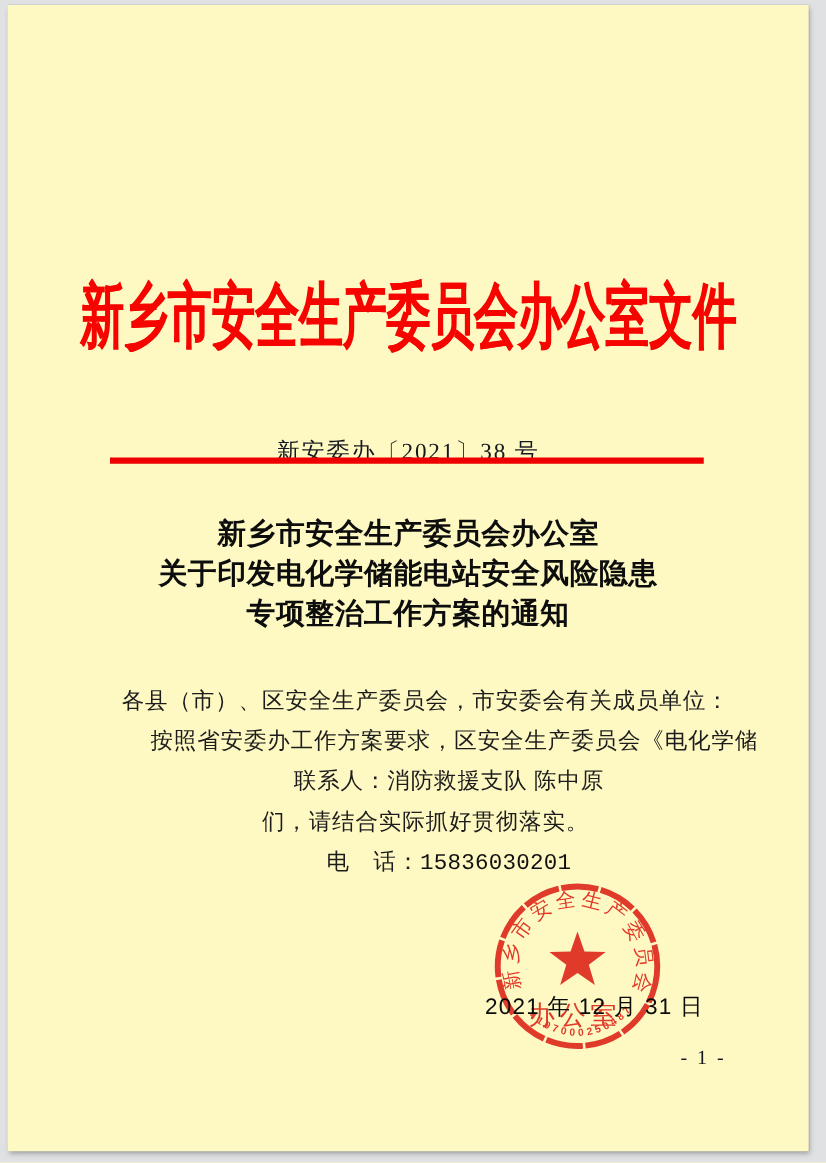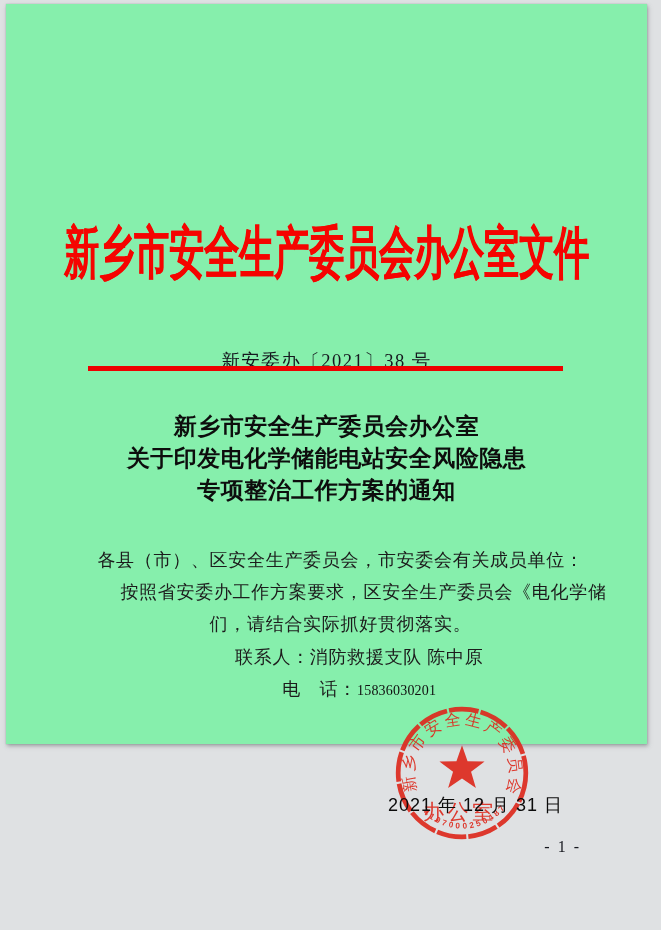--- a/index.html
+++ b/index.html
@@ -5,22 +5,22 @@
   html,body{margin:0;padding:0;}
   body{
     width:661px;height:930px;
     background:#dfe1e3;
     overflow:hidden;
     font-family:"Liberation Serif","DejaVu Serif",serif;
     position:relative;
   }
   .page{
     position:absolute;left:6px;top:4px;
-    width:641px;height:740px;
-    background:#86efac;
+    width:641px;height:917px;
+    background:#fef9c3;
     box-shadow:1px 2px 4px rgba(100,105,110,.55), 0 0 1px rgba(0,0,0,.25);
   }
   
   .red-header{
     position:absolute;left:0;top:218px;width:100%;height:62px;
     display:flex;align-items:center;justify-content:center;
   }
   .red-header span{
     font-size:35px;font-weight:bold;color:#f50400;
     letter-spacing:0px;white-space:nowrap;
@@ -43,22 +43,22 @@
     line-height:32.2px;letter-spacing:0.5px;
   }
   .body-block{
     position:absolute;left:77px;top:540px;width:515px;
     font-size:18px;color:#1c1c1c;line-height:32.2px;
     letter-spacing:0.7px;
     text-align:center;
   }
   .bline{white-space:nowrap;}
   .phone-digits{
-    font-family:Liberation Serif, serif;
-    font-size:14px;letter-spacing:0.2px;color:#101010;
+    font-family:Liberation Mono, monospace;
+    font-size:18px;letter-spacing:0.2px;color:#101010;
   }
   .stamp{
     position:absolute;left:386px;top:698px;width:140px;height:140px;
     z-index:2;opacity:0.92;
   }
   .issue-date{
     position:absolute;left:382px;top:765px;z-index:5;
     font-family:"Liberation Sans","DejaVu Sans",sans-serif;
     font-size:18px;color:#0b0b0b;letter-spacing:1px;white-space:nowrap;margin-top:24px;
   }
@@ -83,22 +83,22 @@
 
   <div class="title-block">
     <div>新乡市安全生产委员会办公室</div>
     <div>关于印发电化学储能电站安全风险隐患</div>
     <div>专项整治工作方案的通知</div>
   </div>
 
   <div class="body-block">
     <div class="bline">各县（市）、区安全生产委员会，市安委会有关成员单位：</div>
     <div class="bline">　　按照省安委办工作方案要求，区安全生产委员会《电化学储</div>
+    <div class="bline">　　联系人：消防救援支队 陈中原</div>
     <div class="bline">们，请结合实际抓好贯彻落实。</div>
-    <div class="bline">　　联系人：消防救援支队 陈中原</div>
     <div class="bline">
       <span>　　电　话：</span><span class="phone-digits">15836030201</span>
     </div>
   </div>
 
   <svg class="stamp" viewBox="0 0 136 136" xmlns="http://www.w3.org/2000/svg">
     <defs>
       <path id="arcTop" d="M 25.4 88.9 A 47 47 0 1 1 110.6 88.9" fill="none"></path>
       <path id="arcBottom" d="M 23.8 100 A 54 54 0 0 0 112.2 100" fill="none"></path>
     </defs>

